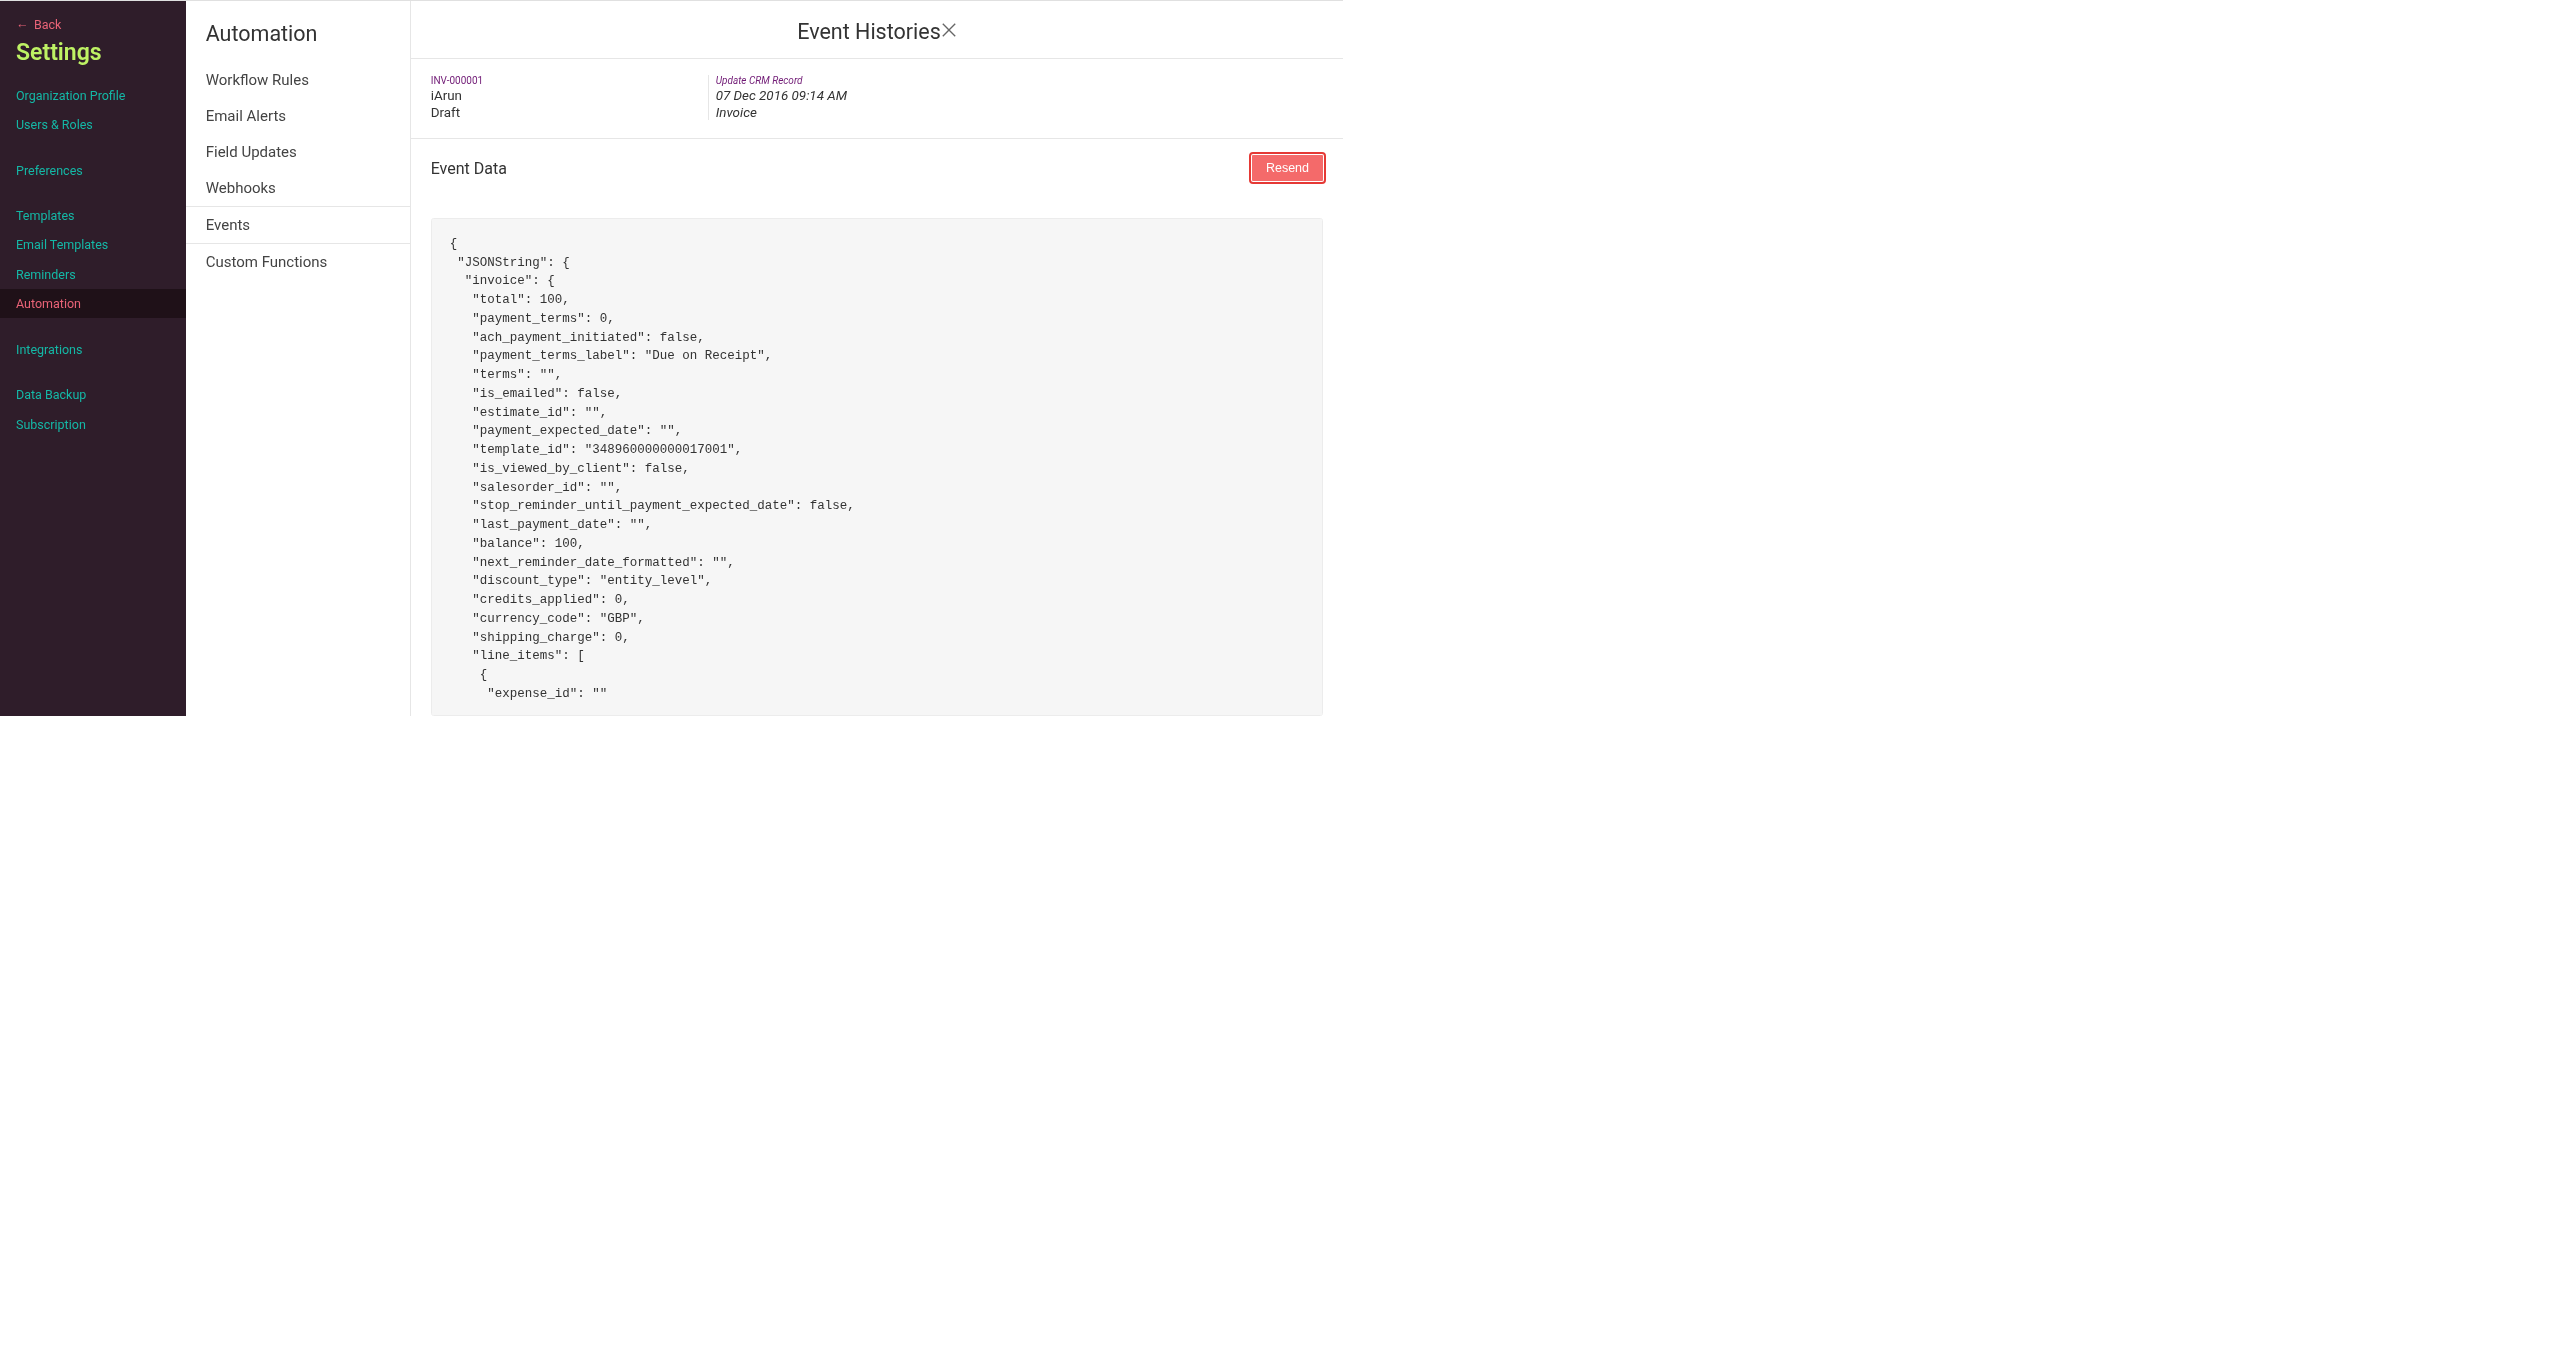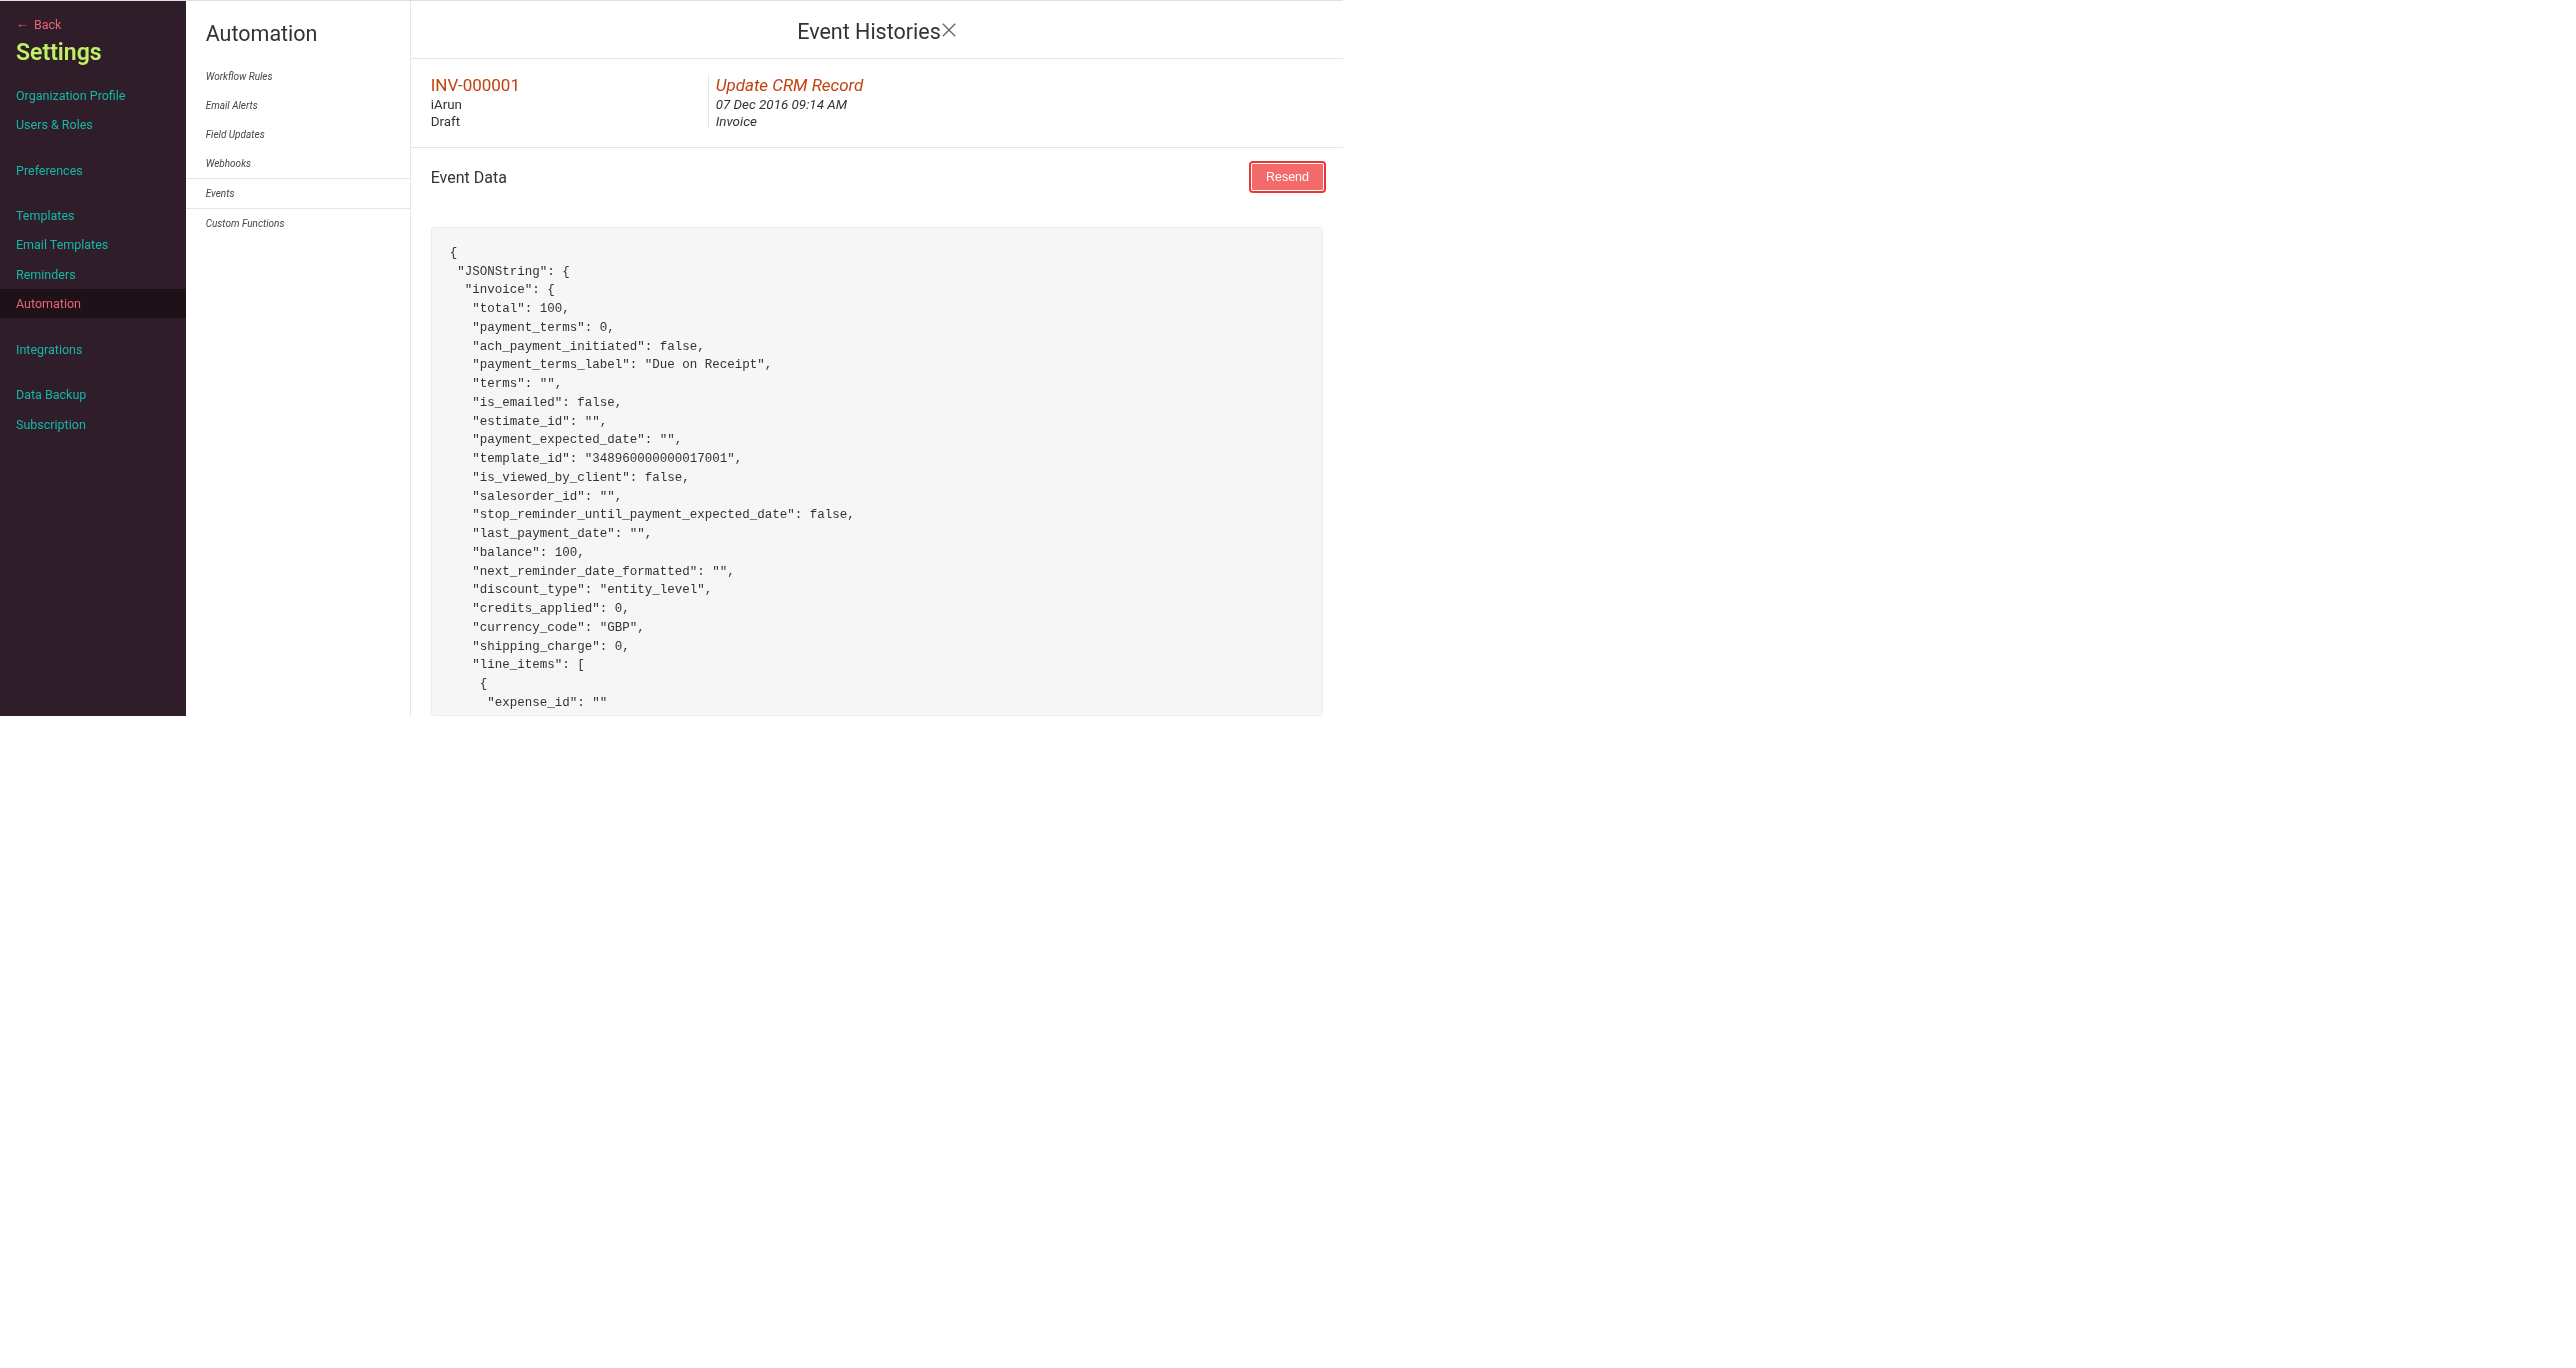--- a/index.html
+++ b/index.html
@@ -59,24 +59,23 @@
       padding-top: 16px;
     }
     .mid-title {
       font-size: 21.5px;
       font-weight: 400;
       color: #333;
       padding: 3.6px 19.7px 16px 19.7px;
     }
     .mid-item {
       padding: 9px 19.7px;
-      font-size: 10px;
+      font-size: 15px;
       color: #444;
       cursor: pointer;
-      font-style: italic;
     }
     .mid-item.selected {
       border-top: 0.9px solid #e6e6e6;
       border-bottom: 0.9px solid #e6e6e6;
       background: #fff;
     }
 
     
     .main {
       flex: 1;
@@ -109,21 +108,21 @@
       gap: 0;
       border-bottom: 0.9px solid #e6e6e6;
     }
     .info-block { padding-right: 36px; }
     .info-block.first { width: 277px; }
     .info-block.second {
       border-left: 0.9px solid #e6e6e6;
       padding-left: 7px;
       font-style: italic;
     }
-    .link-text { color: #c2410c; font-size: 17px; cursor: pointer; }
+    .link-text { color: #701a75; font-size: 10px; cursor: pointer; }
     .info-line { color: #333; font-size: 13.4px; padding-top: 1.8px; }
 
     .event-data-section {
       padding: 16px 19.7px 0 19.7px;
       flex: 1;
       display: flex;
       flex-direction: column;
       overflow: hidden;
       gap: 22px;
     }

